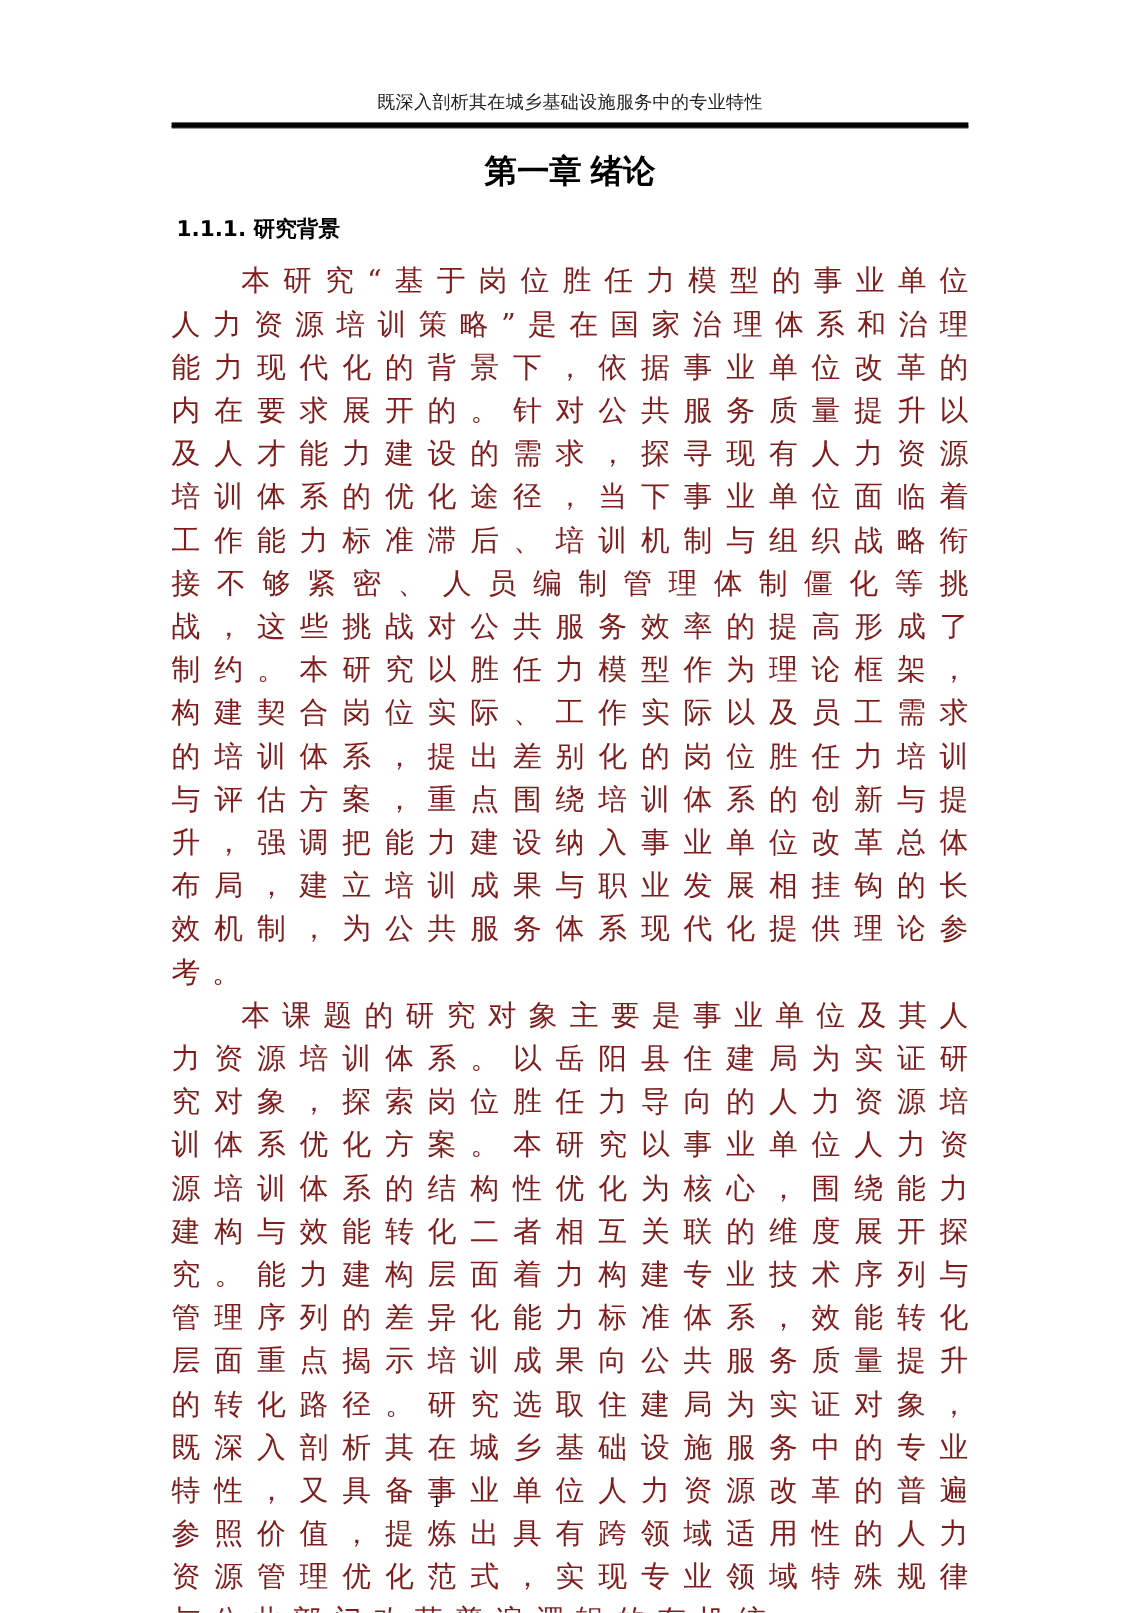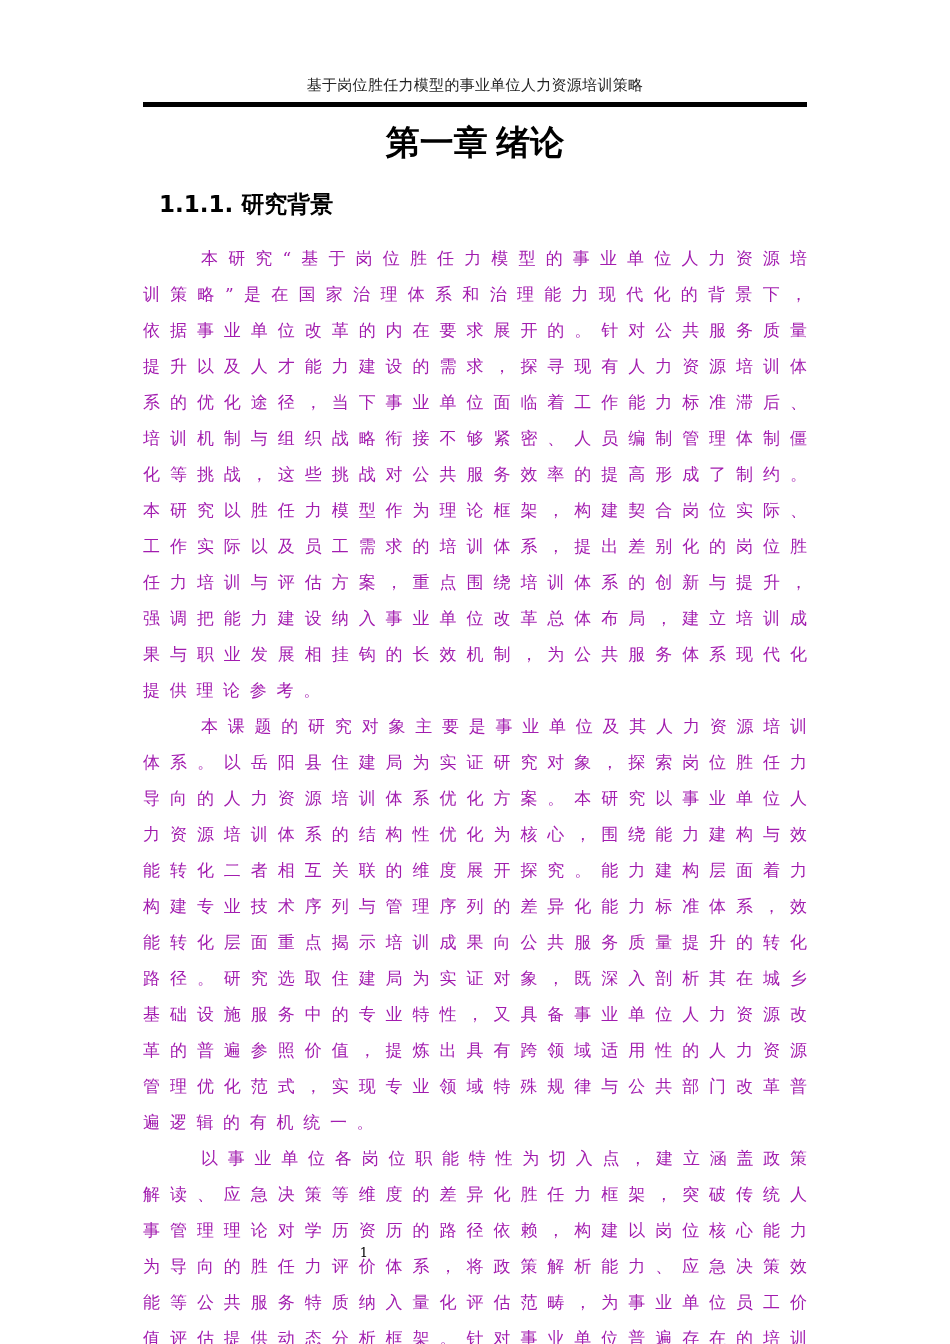--- a/index.html
+++ b/index.html
@@ -11,45 +11,45 @@
   }
   .header-rule {
     position:absolute; left:143px; top:102px; width:664px; height:3px;
     background:#000; border-bottom:1px solid #000; box-shadow:0 2px 0 #fff;
   }
   .header-rule-thin {
     position:absolute; left:143px; top:106px; width:664px; height:1px; background:#000;
   }
   .content { position:absolute; left:143px; top:118px; width:664px; }
   h1.chapter {
-    margin:0; text-align:center; font-family:Liberation Serif, serif;
-    font-weight:bold; font-size:34px; line-height:50px; height:50px;
+    margin:0; text-align:center; font-family:Liberation Sans, sans-serif;
+    font-weight:bold; font-size:27px; line-height:50px; height:50px;
   }
   h2.sec {
     margin:0; font-family:"DejaVu Sans","Liberation Sans", sans-serif; font-weight:bold;
     font-size:21px; line-height:36px; height:36px;
   }
   h3.subsec {
-    margin:16px; font-family:"DejaVu Sans","Liberation Sans", sans-serif; font-weight:bold;
-    font-size:23px; line-height:40px; height:40px;
+    margin:4px; font-family:"DejaVu Sans","Liberation Sans", sans-serif; font-weight:bold;
+    font-size:18px; line-height:40px; height:40px;
   }
   p.body {
-    margin:0; font-family:"DejaVu Serif","Liberation Serif", serif; font-size:17px;
+    margin:0; font-family:"DejaVu Serif","Liberation Serif", serif; font-size:24px;
     line-height:36px; letter-spacing:9.7px; text-align:justify; text-indent:58px;
-    margin-right:-9.7px; color:#a21caf;
+    margin-right:-9.7px; color:#7f1d1d;
   }
   .page-number {
     position:absolute; left:358px; top:1245px; width:12px; text-align:center;
     font-family:"DejaVu Serif","Liberation Serif", serif; font-size:13px;
   }
 </style>
 </head>
 <body>
 
-<div class="page-header">基于岗位胜任力模型的事业单位人力资源培训策略</div>
+<div class="page-header">既深入剖析其在城乡基础设施服务中的专业特性</div>
 <div class="header-rule"></div>
 <div class="header-rule-thin"></div>
 
 <div class="content">
   <h1 class="chapter">第一章  绪论</h1>
 
   <h3 class="subsec">1.1.1. 研究背景</h3>
   <p class="body">本研究“基于岗位胜任力模型的事业单位人力资源培训策略”是在国家治理体系和治理能力现代化的背景下，依据事业单位改革的内在要求展开的。针对公共服务质量提升以及人才能力建设的需求，探寻现有人力资源培训体系的优化途径，当下事业单位面临着工作能力标准滞后、培训机制与组织战略衔接不够紧密、人员编制管理体制僵化等挑战，这些挑战对公共服务效率的提高形成了制约。本研究以胜任力模型作为理论框架，构建契合岗位实际、工作实际以及员工需求的培训体系，提出差别化的岗位胜任力培训与评估方案，重点围绕培训体系的创新与提升，强调把能力建设纳入事业单位改革总体布局，建立培训成果与职业发展相挂钩的长效机制，为公共服务体系现代化提供理论参考。</p>
 
   <p class="body">本课题的研究对象主要是事业单位及其人力资源培训体系。以岳阳县住建局为实证研究对象，探索岗位胜任力导向的人力资源培训体系优化方案。本研究以事业单位人力资源培训体系的结构性优化为核心，围绕能力建构与效能转化二者相互关联的维度展开探究。能力建构层面着力构建专业技术序列与管理序列的差异化能力标准体系，效能转化层面重点揭示培训成果向公共服务质量提升的转化路径。研究选取住建局为实证对象，既深入剖析其在城乡基础设施服务中的专业特性，又具备事业单位人力资源改革的普遍参照价值，提炼出具有跨领域适用性的人力资源管理优化范式，实现专业领域特殊规律与公共部门改革普遍逻辑的有机统一。</p>

